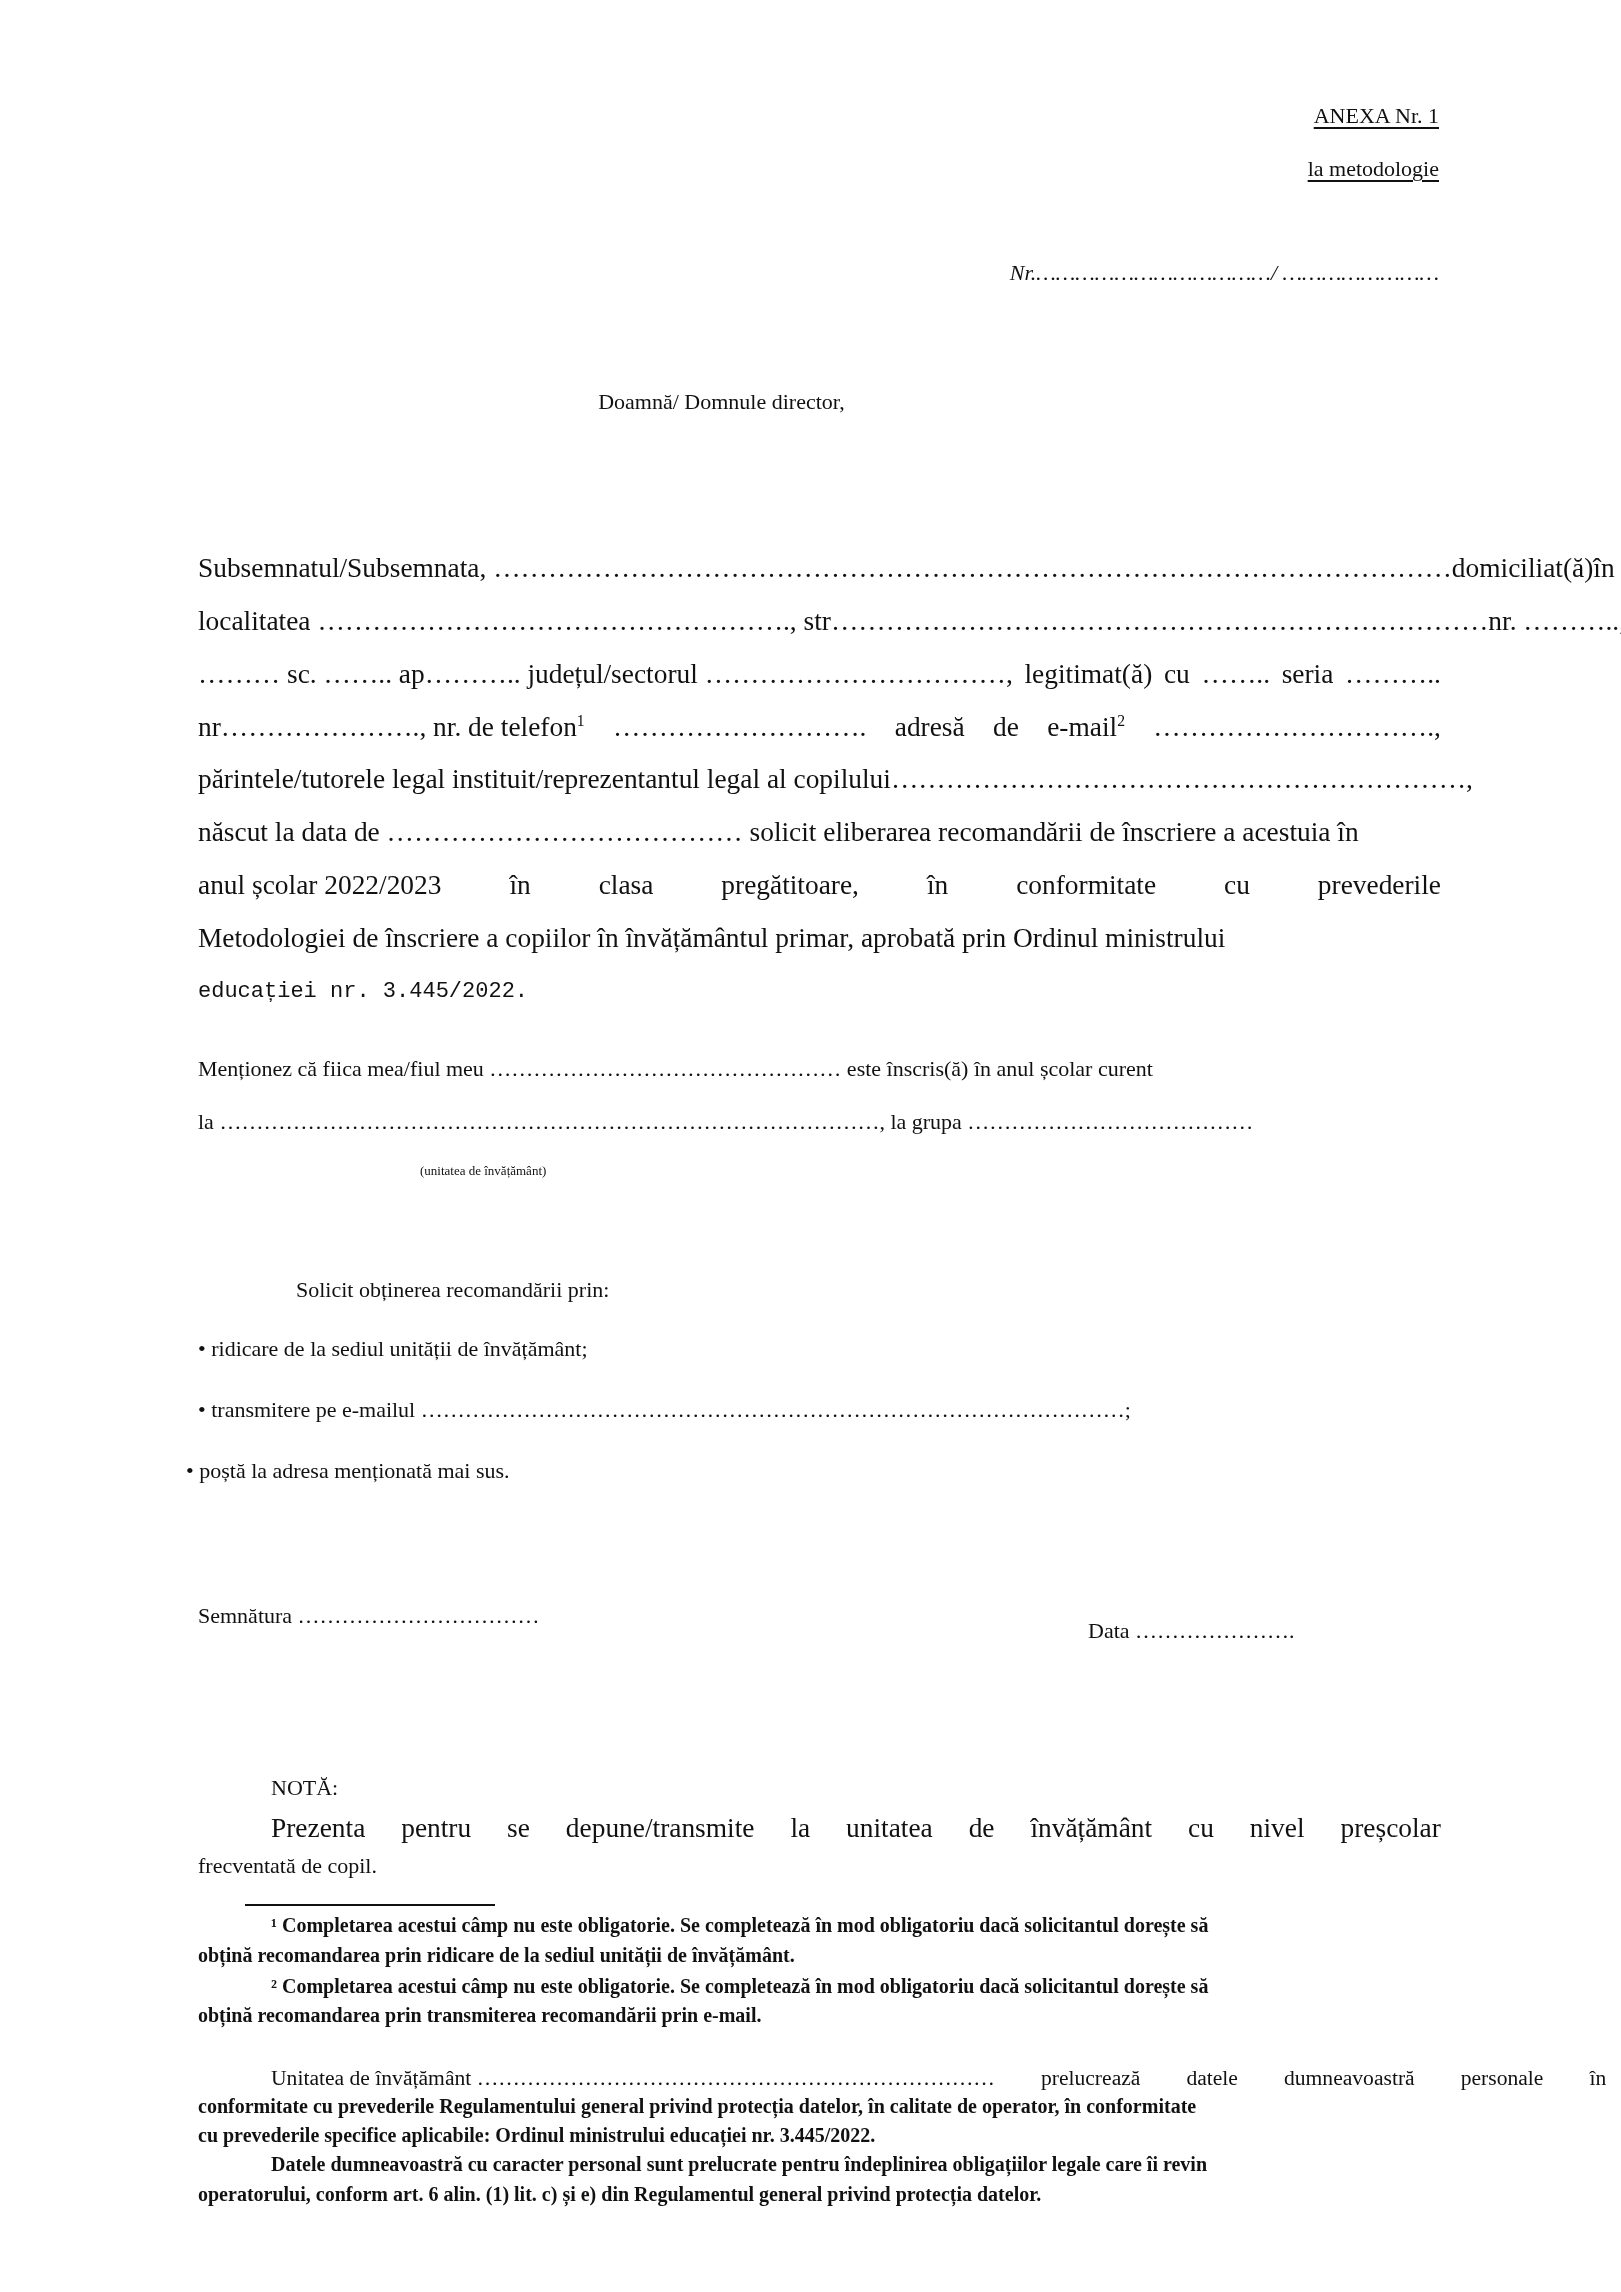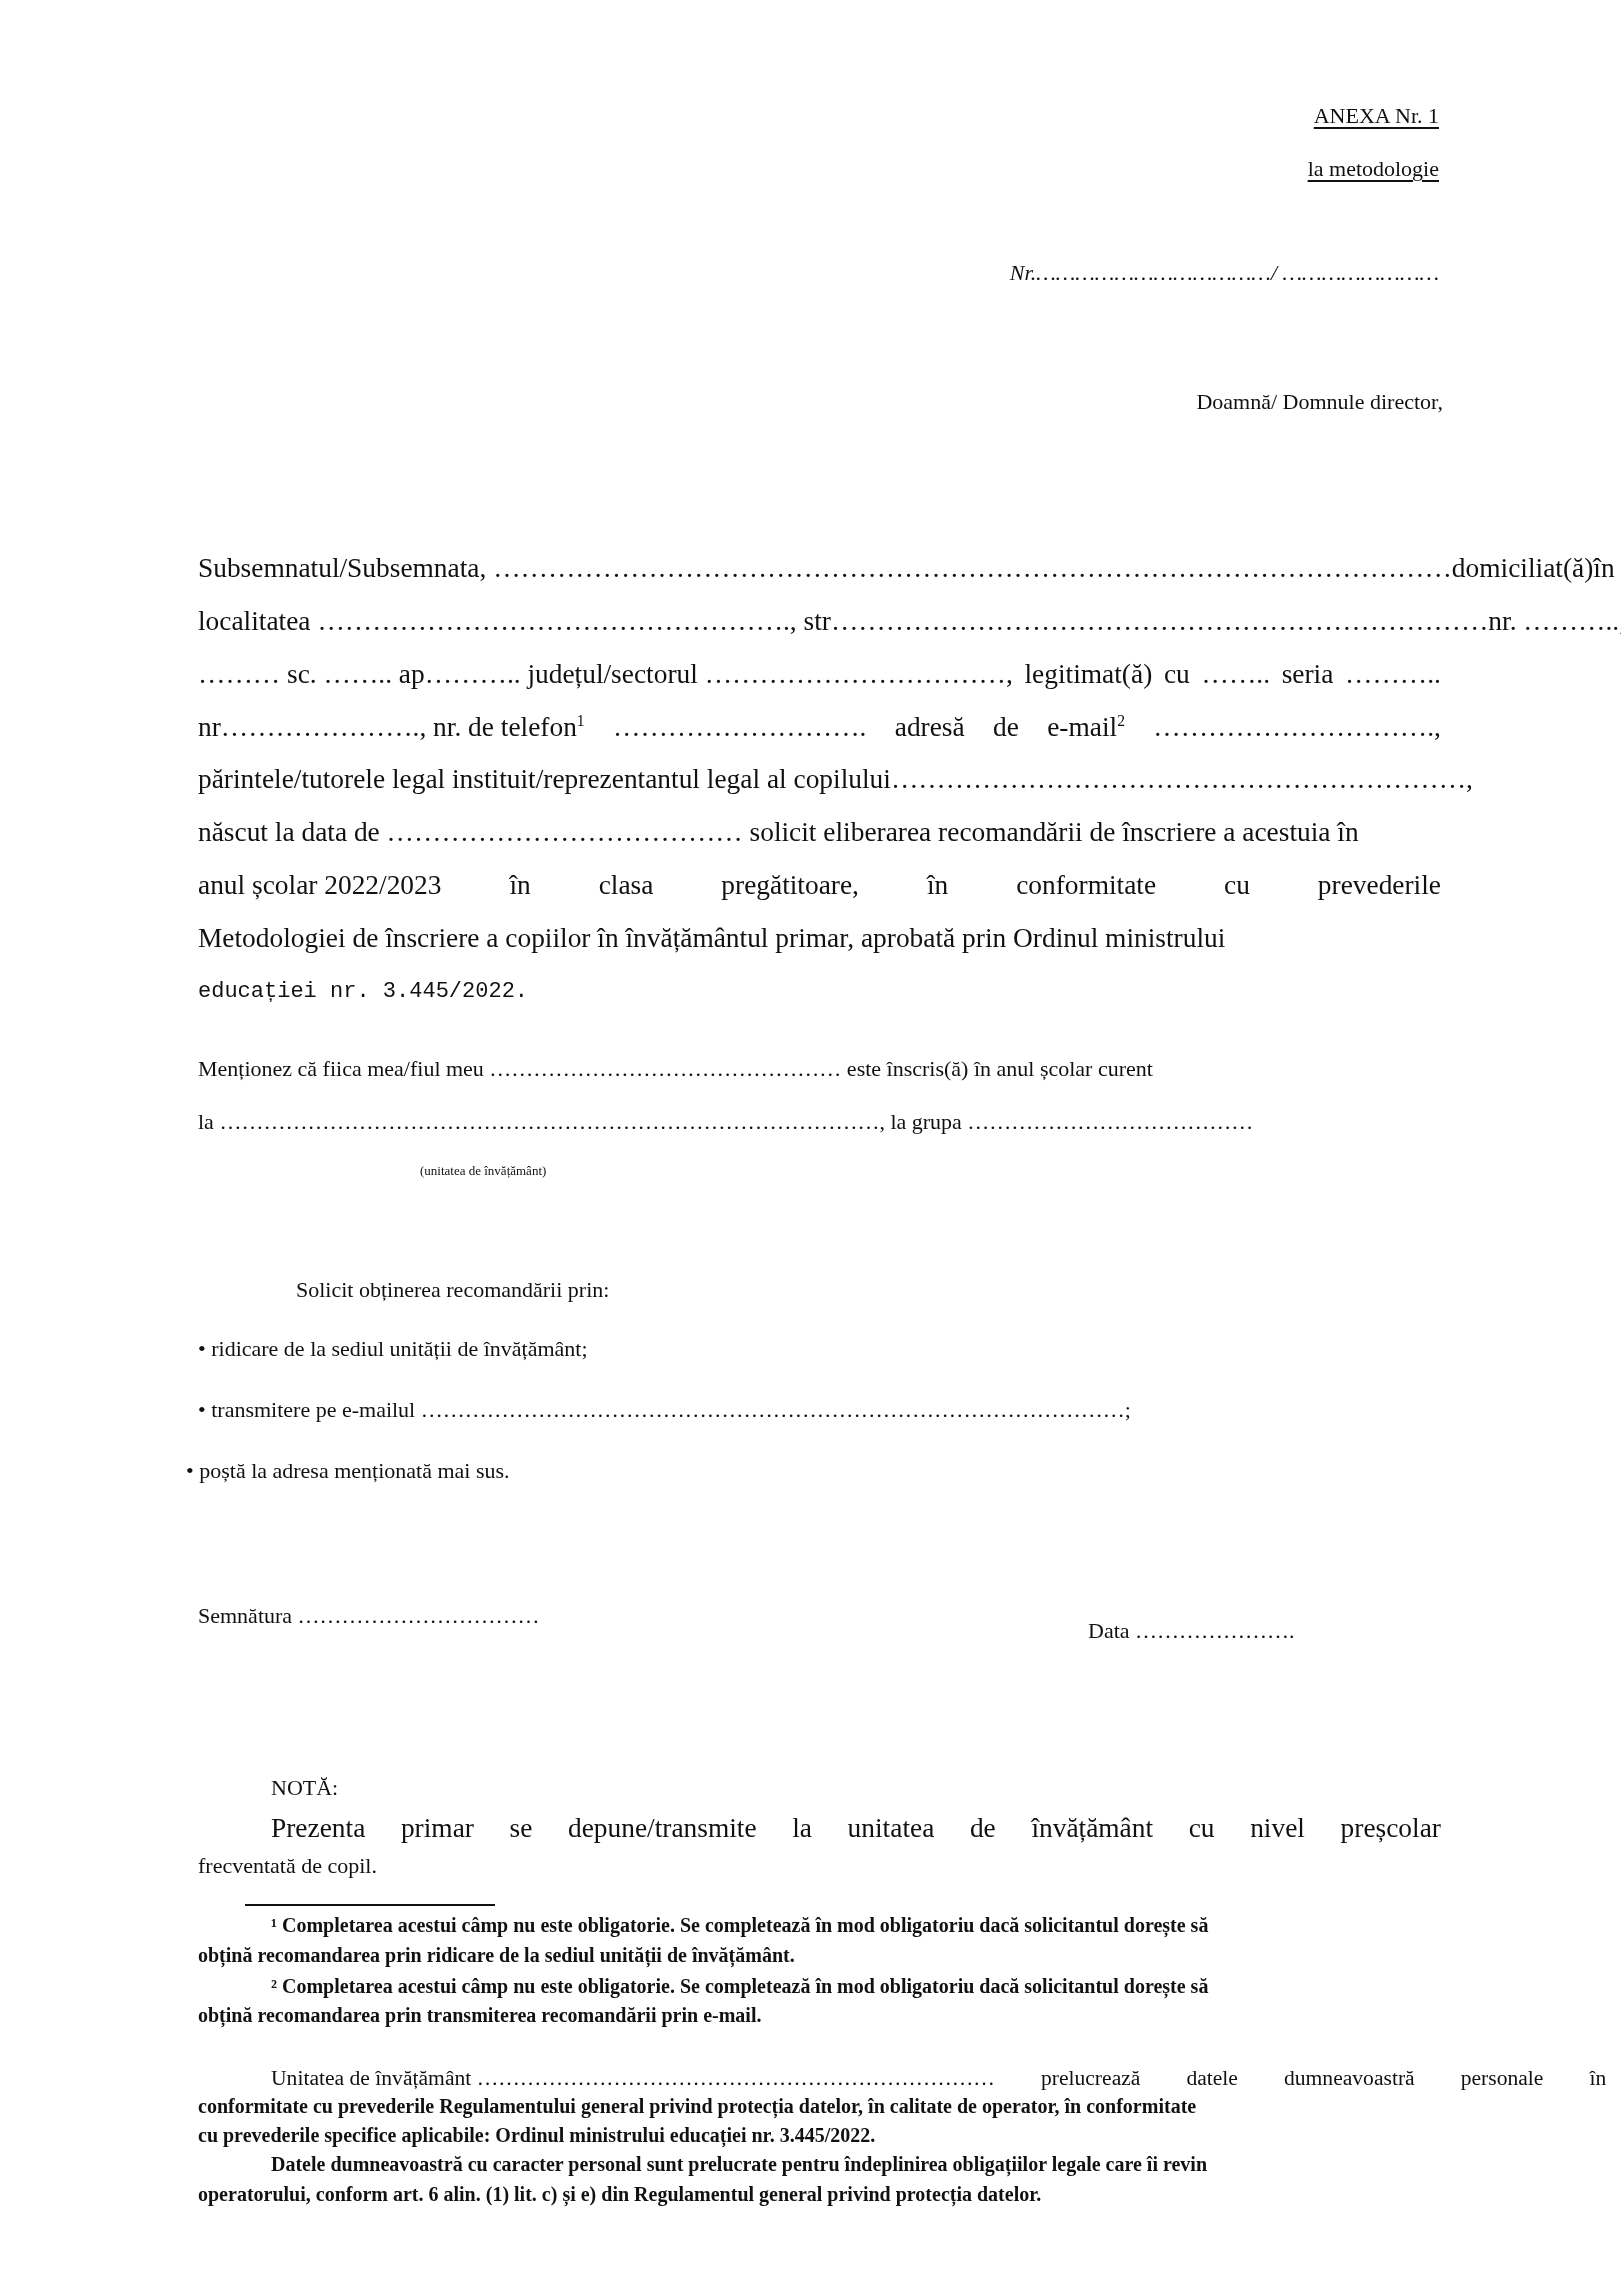--- a/index.html
+++ b/index.html
@@ -20,21 +20,21 @@
   .fn-just { position: absolute; left: 198px; width: 1243px; display: flex; justify-content: space-between; font-size: 21.6px; line-height: 21.6px; white-space: nowrap; }
   .rule { position: absolute; left: 245px; top: 1904px; width: 250px; height: 2px; background: #111; }
 </style>
 </head>
 <body>
 
 <div class="abs main u right" style="right:182px; top:102px;">ANEXA Nr. 1</div>
 <div class="abs main u right" style="right:182px; top:155px;">la metodologie</div>
 <div class="abs main right" style="right:182px; top:259px;font-style:italic;">Nr.………………………………/ ……………………</div>
 
-<div class="abs main" style="left:0; width:1443px; text-align:right; top:388px;">Doamnă/ Domnule director,</div>
+<div class="abs main" style="left:0; width:1443px; text-align:center; top:388px;">Doamnă/ Domnule director,</div>
 
 <div>
   <div class="just-line" style="top:555px;">
     <span>Subsemnatul/Subsemnata, ……………………………………………………………………………………………</span>
     <span>domiciliat(ă)</span>
     <span>în</span>
   </div>
   <div class="just-line" style="top:608px;">
     <span>localitatea ……………………………………………., str………………………………………………………………nr. ………..,</span>
 
@@ -85,21 +85,21 @@
 <div class="abs main" style="left:198px; top:1335px;">• ridicare de la sediul unității de învățământ;</div>
 <div class="abs main" style="left:198px; top:1396px;">• transmitere pe e-mailul ……………………………………………………………………………………;</div>
 <div class="abs main" style="left:186px; top:1457px;">• poștă la adresa menționată mai sus.</div>
 
 <div class="abs main" style="left:198px; top:1602px;">Semnătura ……………………………</div>
 <div class="abs main" style="left:1088px; top:1602px;margin-top:15px;">Data ………………….</div>
 
 <div class="abs main" style="left:271px; top:1774px;">NOTĂ:</div>
 <div class="just-line" style="left:271px; width:1170px; top:1815px;">
   <span>Prezenta</span>
-  <span>primar</span>
+  <span>pentru</span>
   <span>se</span>
   <span>depune/transmite</span>
   <span>la</span>
   <span>unitatea</span>
   <span>de</span>
   <span>învățământ</span>
   <span>cu</span>
   <span>nivel</span>
   <span>preșcolar</span>
 </div>

